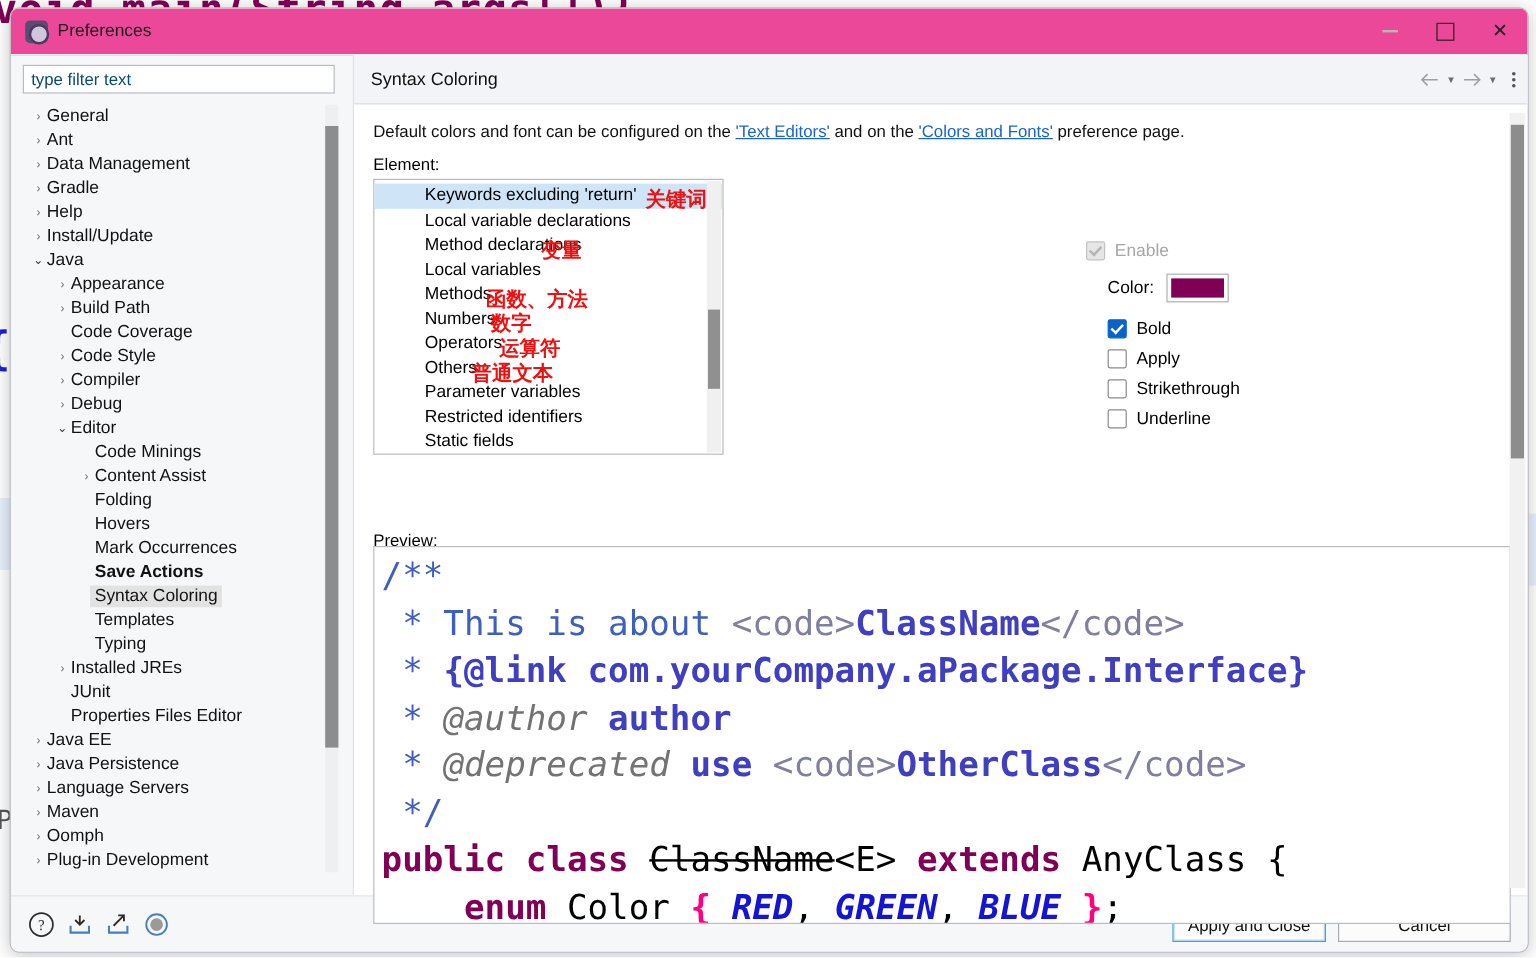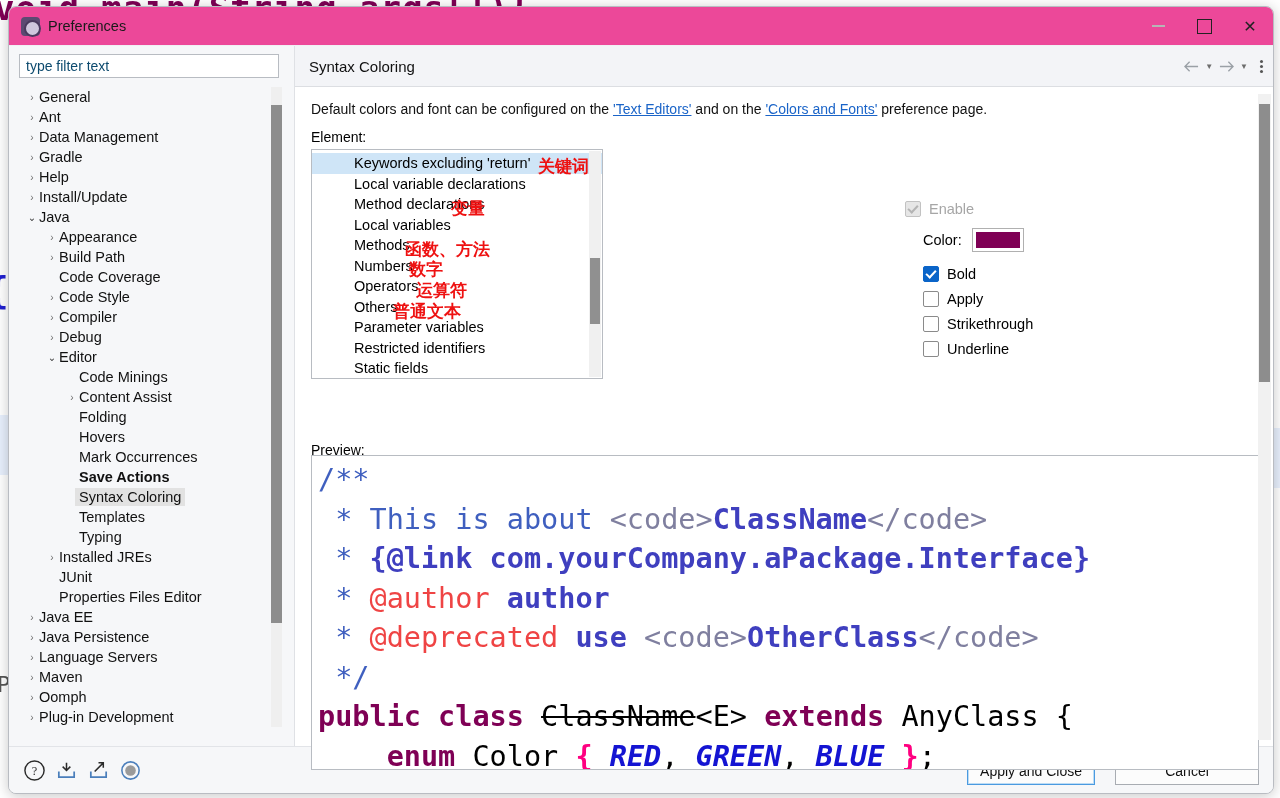--- a/index.html
+++ b/index.html
@@ -109,38 +109,38 @@
   .opt-rows{margin-left:18px;}
 
   
   .lbl-pv{padding:10px 0 4px 16px;font-size:14px;}
   .preview{position:absolute;left:16px;top:409px;right:14px;height:313px;
            background:#fff;border:1px solid #b8bcc2;overflow:hidden;}
   .pv-code{font-family:"DejaVu Sans Mono","Liberation Mono",monospace;
            font-size:28.5px;line-height:39.5px;white-space:pre;padding:4px 0 0 6px;}
   .jd{color:#3f5fbf;}
   .jd-b{color:#3f3fbf;font-weight:bold;}
-  .jd-tag{color:#ef4444;}
+  .jd-tag{color:#737373;font-style:italic;}
   .jd-html{color:#7f7f9f;}
   .kw{color:#7f0055;font-weight:bold;}
   .cls-strike{color:#000;text-decoration:line-through;}
   .plain{color:#000;}
   .brace{color:#ff0080;font-weight:bold;}
   .enumv{color:#1414d2;font-weight:bold;font-style:italic;}
 
   
   .pane-scroll{position:absolute;right:2px;top:48px;width:13px;bottom:6px;background:#f1f1f1;}
   .pane-thumb{position:absolute;right:3px;top:58px;width:11px;height:278px;background:#8d8d8d;}
 
   
   .footer{height:47px;display:flex;align-items:center;justify-content:space-between;
           padding:0 14px;background:#f6f7f9;border-top:1px solid #e2e4e8;}
   .foot-icons{display:flex;align-items:center;gap:9px;}
   .ficon{width:23px;height:23px;}
-  .foot-btns{display:flex;gap:20px;}
+  .foot-btns{display:flex;gap:10px;}
   .btn{height:26px;padding:0 12px;font-size:14px;background:#fcfcfc;border:1px solid #a8acb2;
        display:flex;align-items:center;justify-content:center;color:#111;}
   .btn.default{border:1px solid #4a9ae0;box-shadow:0 0 0 1px #bcdcf5 inset;}
   .btn.cancel{min-width:118px;}
 </style>
 </head>
 <body>
 
 <div id="bg">
   <div class="code-line bl-top"><span class="kw">void main(String args[]){</span></div>

